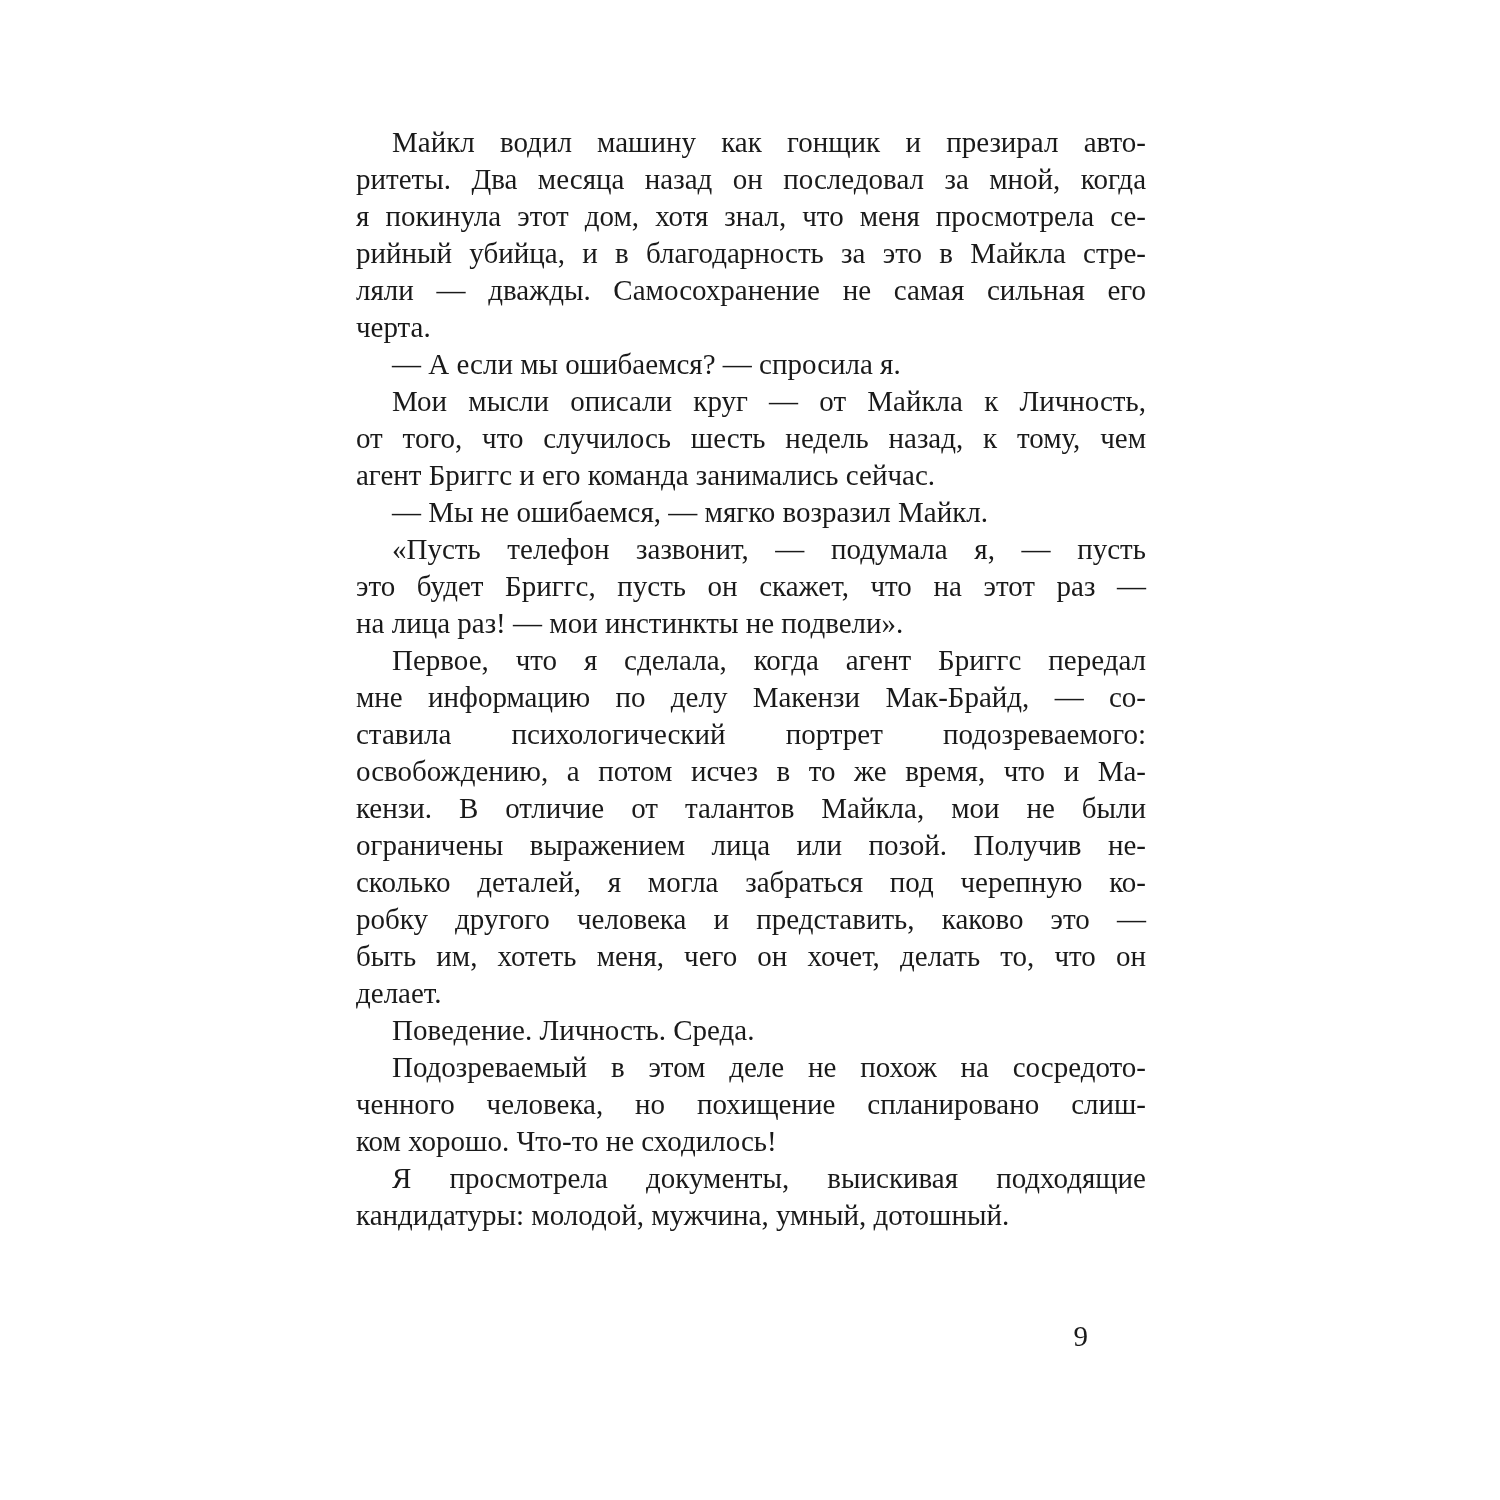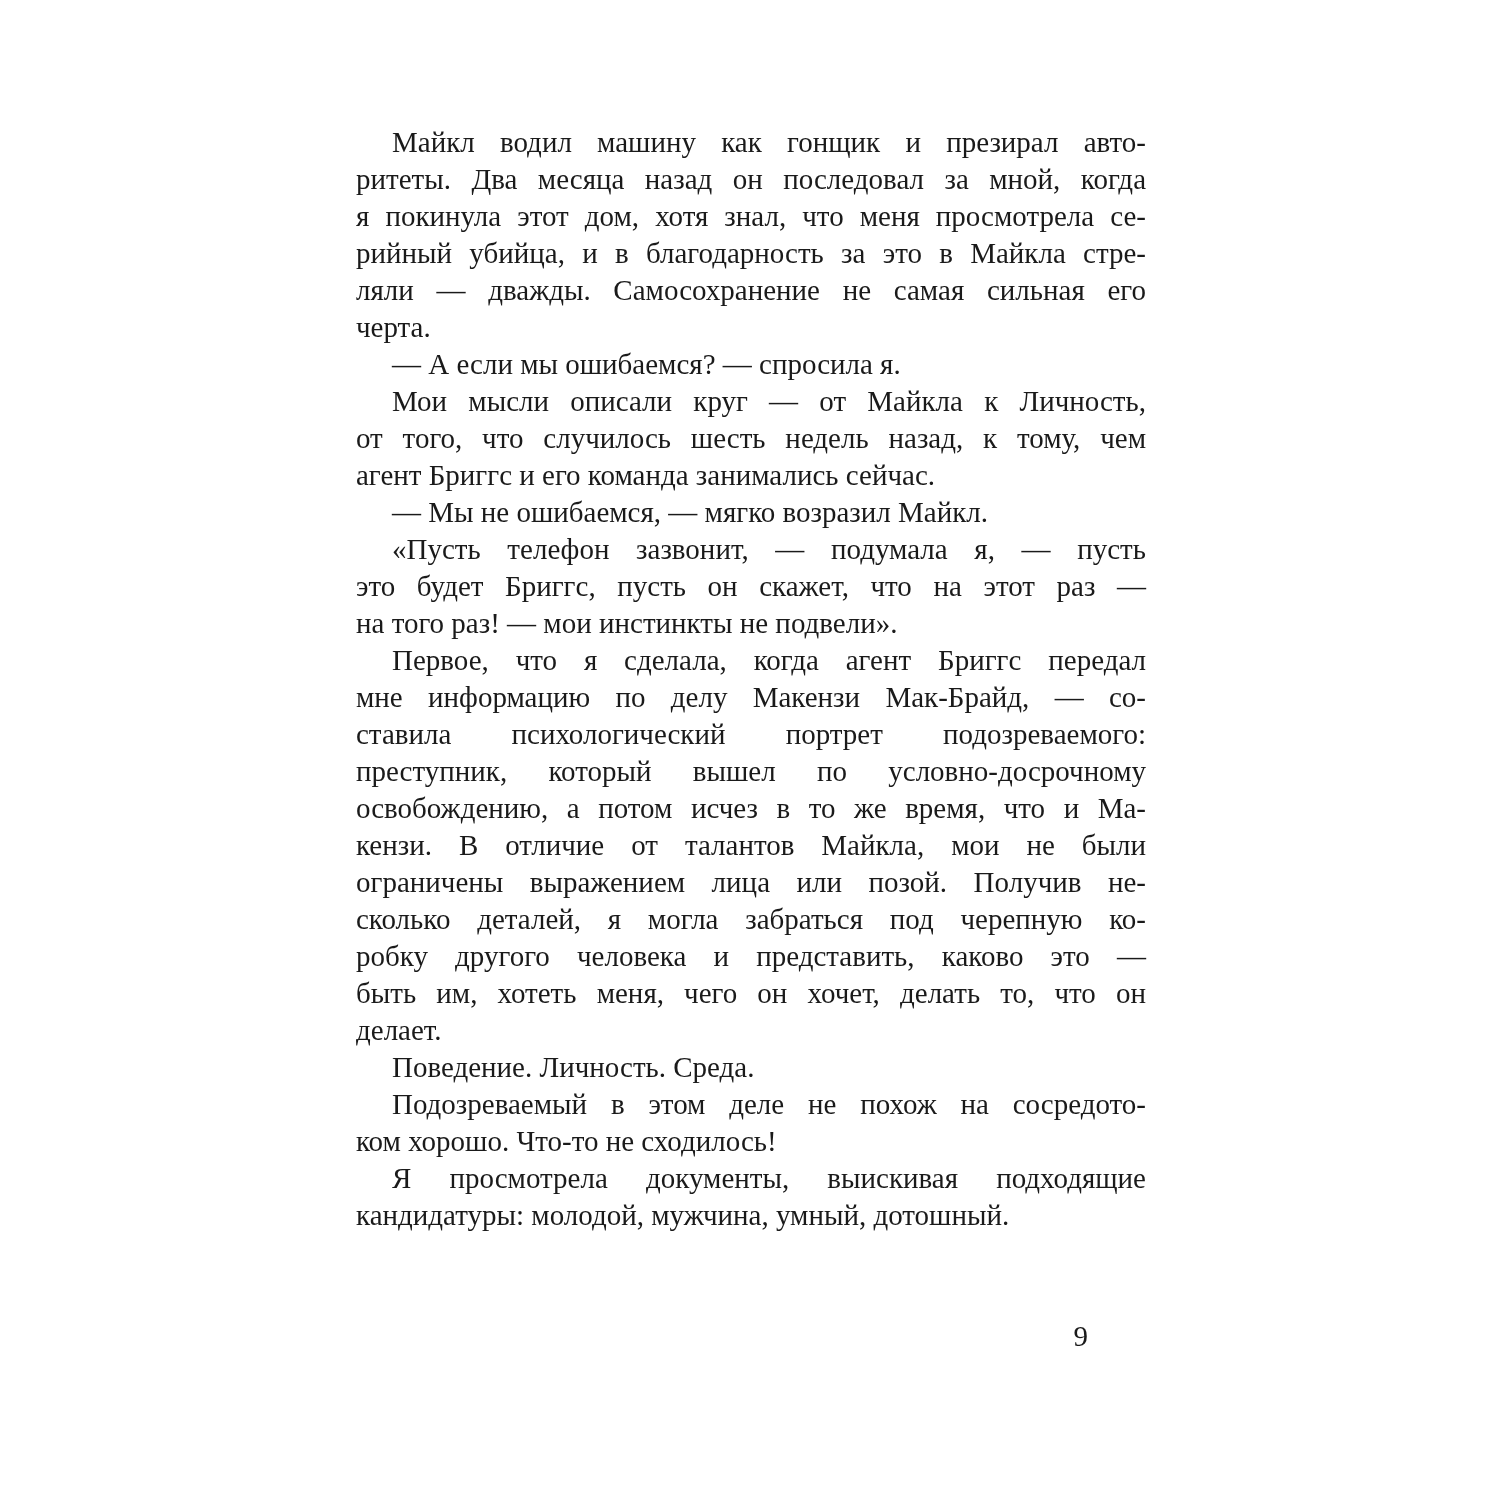--- a/index.html
+++ b/index.html
@@ -73,40 +73,40 @@
         <div class="line first"><span>Мои мысли описали круг — от Майкла к Личность,</span></div>
         <div class="line"><span>от того, что случилось шесть недель назад, к тому, чем</span></div>
         <div class="line last"><span>агент Бриггс и его команда занимались сейчас.</span></div>
       </div>
       <div class="paragraph">
         <div class="line first last"><span>— Мы не ошибаемся, — мягко возразил Майкл.</span></div>
       </div>
       <div class="paragraph">
         <div class="line first"><span class="i">«Пусть телефон зазвонит, — подумала я, — пусть</span></div>
         <div class="line"><span class="i">это будет </span><span>Бриггс, </span><span class="i">пусть он скажет, что на этот раз —</span></div>
-        <div class="line last"><span class="i">на </span><span>того раз!</span><span class="i"> — мои инстинкты не подвели».</span></div>
+        <div class="line last"><span class="i">на </span><span>лица раз!</span><span class="i"> — мои инстинкты не подвели».</span></div>
       </div>
       <div class="paragraph">
         <div class="line first"><span>Первое, что я сделала, когда агент Бриггс передал</span></div>
         <div class="line"><span>мне информацию по делу Макензи Мак-Брайд, — со-</span></div>
         <div class="line"><span>ставила психологический портрет подозреваемого:</span></div>
-        <div class="line"><span>преступник, который вышел по условно-досрочному</span></div>
         <div class="line"><span>освобождению, а потом исчез в то же время, что и Ма-</span></div>
         <div class="line"><span>кензи. В отличие от талантов Майкла, мои не были</span></div>
         <div class="line"><span>ограничены выражением лица или позой. Получив не-</span></div>
         <div class="line"><span>сколько деталей, я могла забраться под черепную ко-</span></div>
         <div class="line"><span>робку другого человека и представить, каково это —</span></div>
         <div class="line"><span>быть им, хотеть меня, чего он хочет, делать то, что он</span></div>
         <div class="line last"><span>делает.</span></div>
       </div>
       <div class="paragraph">
         <div class="line first last"><span class="i">Поведение. Личность. Среда.</span></div>
       </div>
       <div class="paragraph">
         <div class="line first"><span>Подозреваемый в этом деле не похож на сосредото-</span></div>
+        <div class="line"><span>ченного человека, но похищение спланировано слиш-</span></div>
         <div class="line last"><span>ком хорошо. Что-то не сходилось!</span></div>
       </div>
       <div class="paragraph">
         <div class="line first"><span>Я просмотрела документы, выискивая подходящие</span></div>
         <div class="line last"><span>кандидатуры: </span><span class="i">молодой, мужчина, умный, дотошный.</span></div>
       </div>
     </div>
   <div class="page-number">9</div>
 </div>
 

